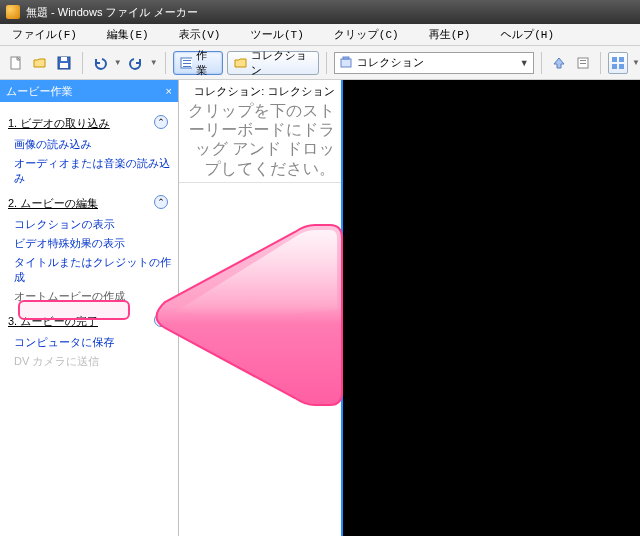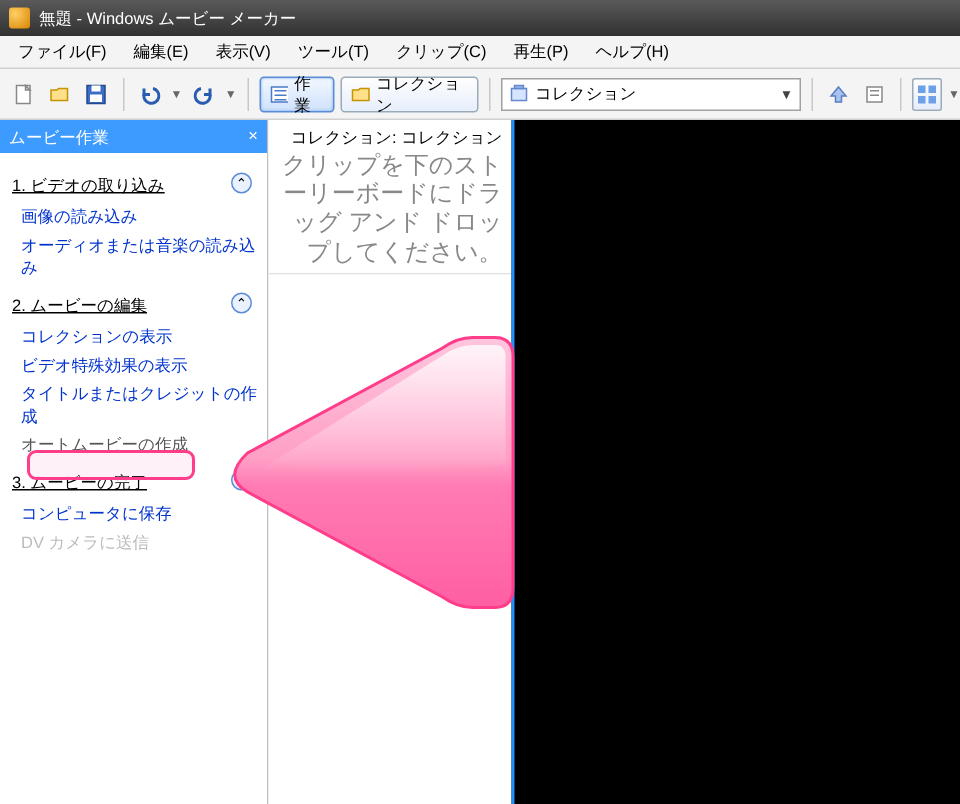--- a/index.html
+++ b/index.html
@@ -1,19 +1,19 @@
 <!DOCTYPE html>
 <html><head>
 <meta charset="utf-8">
 <style>
   * { box-sizing: border-box; margin: 0; padding: 0; }
   body { font-family: "MS UI Gothic", "Meiryo", sans-serif; font-size: 11px; background: #fff; width: 640px; height: 536px; overflow: hidden; position: relative; }
   .titlebar { height: 24px; background: linear-gradient(#5a5a5a,#313131); color: #fff; display: flex; align-items: center; padding-left: 6px; gap: 6px; }
   .titlebar .app-icon { width: 14px; height: 14px; background: radial-gradient(circle at 30% 30%, #ffcf66, #d98400); border-radius: 2px; }
-  .menubar { height: 22px; background: #f4f4f4; border-bottom: 1px solid #d0d0d0; display: flex; align-items: center; padding-left: 6px; gap: 6px; color: #000; }
+  .menubar { height: 22px; background: #f4f4f4; border-bottom: 1px solid #d0d0d0; display: flex; align-items: center; padding-left: 6px; gap: 18px; color: #000; font-family: Liberation Mono, monospace; }
   .menubar span { padding: 2px 6px; cursor: default; }
   .toolbar { height: 34px; background: #f4f4f4; border-bottom: 1px solid #d0d0d0; display: flex; align-items: center; padding-left: 6px; gap: 4px; }
   .tb-btn { width: 22px; height: 22px; display: inline-flex; align-items: center; justify-content: center; border: 1px solid transparent; border-radius: 2px; }
   .sep { width: 1px; height: 22px; background: #c8c8c8; margin: 0 3px; }
   .task-btn { height: 24px; border: 1px solid #9ab; background: linear-gradient(#fefefe,#e6eefb); border-radius: 3px; display: inline-flex; align-items: center; padding: 0 6px; gap: 4px; }
   .task-btn.active { border-color: #5a8bd6; background: linear-gradient(#f3f8ff,#cfe1fb); box-shadow: inset 0 0 2px #7aa8e6; }
   .coll-select { height: 22px; border: 1px solid #a0a0a0; background: #fff; display: inline-flex; align-items: center; padding: 0 4px; gap: 4px; min-width: 200px; justify-content: space-between; }
   .main { position: absolute; top: 80px; left: 0; right: 0; bottom: 0; display: flex; }
   .taskpane { width: 178px; background: #fff; display: flex; flex-direction: column; }
   .taskpane-header { height: 22px; background: #3d9aff; color: #fff; display: flex; align-items: center; justify-content: space-between; padding: 10px 6px; font-size: 11px; }
@@ -31,21 +31,21 @@
   .preview { flex: 1; background: #000; border-left: 2px solid #1e90ff; }
   .highlight-box { position: absolute; border: 2px solid #ff3d8b; border-radius: 6px; background: rgba(255,161,200,0.15); pointer-events: none; }
   .arrow-annot { position: absolute; pointer-events: none; }
   svg.icon { display: block; }
 </style>
 </head>
 <body>
 
 <div class="titlebar">
   <span class="app-icon"></span>
-  <span>無題 - Windows ムービー メーカー</span>
+  <span>無題 - Windows ファイル メーカー</span>
 </div>
 
 <div class="menubar">
   <span>ファイル(F)</span>
   <span>編集(E)</span>
   <span>表示(V)</span>
   <span>ツール(T)</span>
   <span>クリップ(C)</span>
   <span>再生(P)</span>
   <span>ヘルプ(H)</span>

